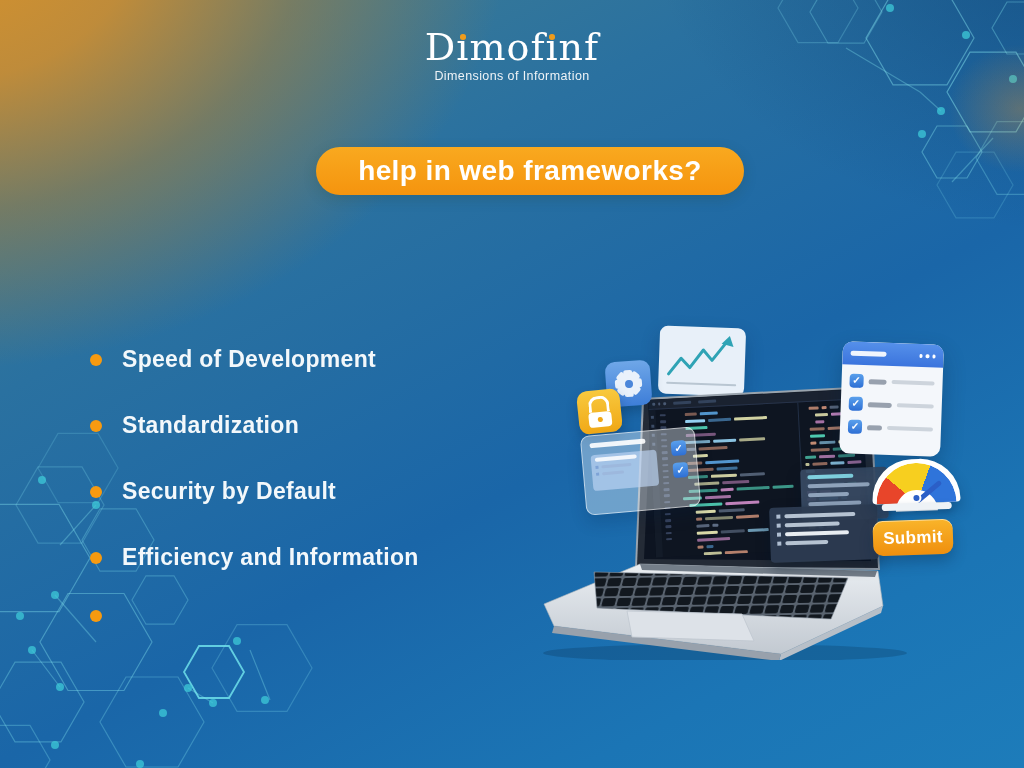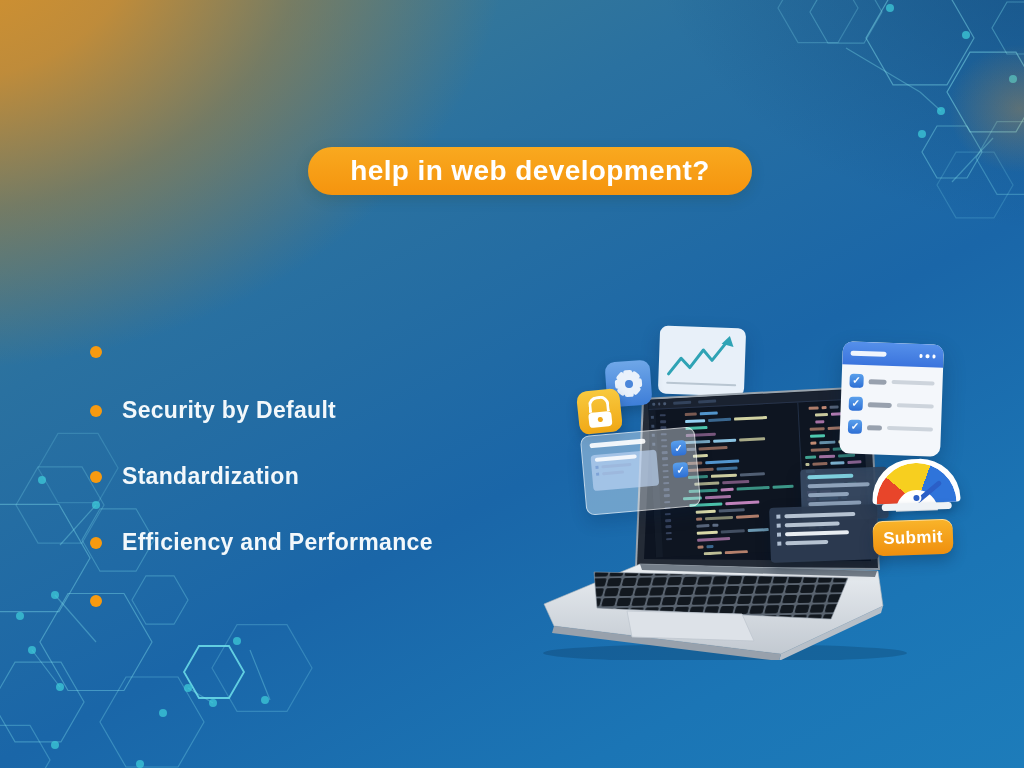--- a/index.html
+++ b/index.html
@@ -156,42 +156,47 @@
       <circle cx="163" cy="713" r="4" fill="#3ec9d8" opacity=".75"></circle>
       <circle cx="96" cy="505" r="4" fill="#3ec9d8" opacity=".75"></circle>
       <circle cx="20" cy="616" r="4" fill="#3ec9d8" opacity=".75"></circle>
       <circle cx="237" cy="641" r="4" fill="#3ec9d8" opacity=".75"></circle>
       <circle cx="140" cy="764" r="4" fill="#3ec9d8" opacity=".75"></circle>
       <circle cx="265" cy="700" r="4" fill="#3ec9d8" opacity=".75"></circle>
       <circle cx="55" cy="745" r="4" fill="#3ec9d8" opacity=".75"></circle>
       <circle cx="42" cy="480" r="4" fill="#3ec9d8" opacity=".75"></circle>
     </svg>
 
+  <div class="brand">
+    <div class="logo"><span>D</span><span class="li">ı</span><span>mof</span><span class="li">ı</span><span>nf</span></div>
+    <div class="tagline">Dimensions of Information</div>
+  </div>
 
   <div class="title-wrap">
     <div class="title-inner">
-      <div class="pill">help in web development?</div>
+      <div class="pill">help in web frameworks?</div>
     </div>
   </div>
 
   <div class="benefits">
     <div class="benefit">
       <span class="bdot"></span>
+      <span class="blabel">Speed of Development</span>
+    </div>
+    <div class="benefit">
+      <span class="bdot"></span>
+      <span class="blabel">Standardization</span>
     </div>
     <div class="benefit">
       <span class="bdot"></span>
       <span class="blabel">Security by Default</span>
     </div>
     <div class="benefit">
       <span class="bdot"></span>
-      <span class="blabel">Standardization</span>
-    </div>
-    <div class="benefit">
-      <span class="bdot"></span>
-      <span class="blabel">Efficiency and Performance</span>
+      <span class="blabel">Efficiency and Information</span>
     </div>
     <div class="benefit">
       <span class="bdot"></span>
     </div>
   </div>
 
   <div class="card-chart">
     <svg width="86" height="68" viewBox="0 0 86 68">
       <polyline points="10,48 22,32 31,41 44,23 53,33 68,13" fill="none" stroke="#2fa3b5" stroke-width="3" stroke-linecap="round" stroke-linejoin="round"></polyline>
       <polygon points="70,8 74,19 62,16" fill="#2fa3b5"></polygon>

